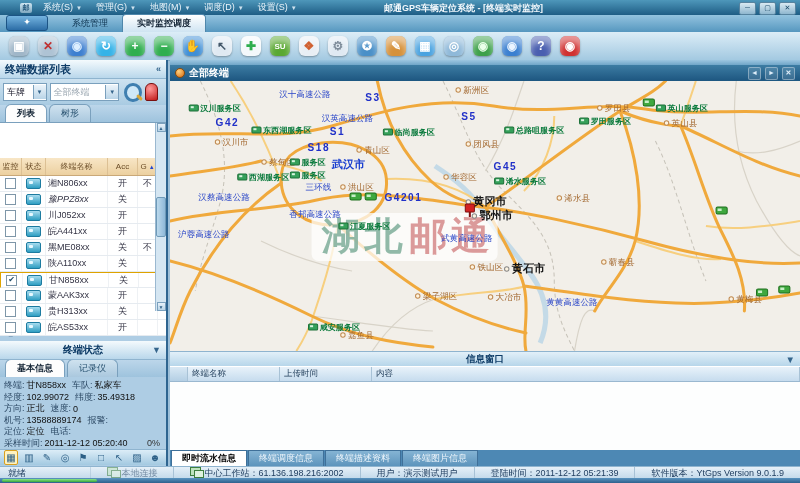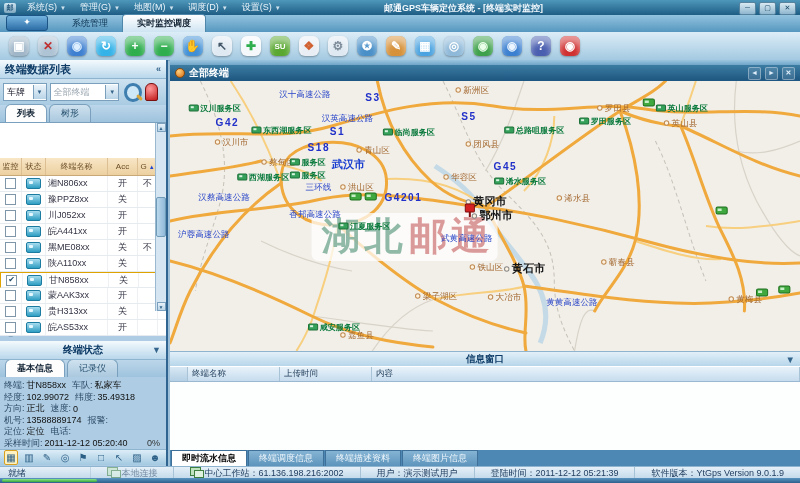--- a/index.html
+++ b/index.html
@@ -1,21 +1,21 @@
 <!DOCTYPE html>
 <html><head>
 <meta charset="utf-8">
 <style>
   html,body{margin:0;padding:0;}
   body{width:800px;height:483px;position:relative;overflow:hidden;
        font-family:"Liberation Sans",sans-serif;font-size:9px;background:#9dbfd8;
        -webkit-font-smoothing:antialiased;}
   
   #titlebar{position:absolute;top:0;left:0;right:0;height:15px;
-    background:linear-gradient(#4e97ba,#1e5d85);color:#eaf4fa;display:flex;align-items:center;padding:0 4px;}
+    background:linear-gradient(#4e97ba,#1e5d85);color:#eaf4fa;display:flex;align-items:center;padding:0 20px;}
   .app-logo{width:12px;height:10px;background:linear-gradient(#cfe6f2,#7fa8c0);border-radius:2px;margin-right:4px;
     color:#2a5d80;font-size:7px;line-height:10px;text-align:center;font-weight:bold;}
   .menu-item{display:flex;align-items:center;gap:3px;padding:0 7px;cursor:default;}
   .menu-arrow{font-size:6px;color:#cfe3ef;}
   #win-title{position:absolute;left:384px;top:2px;font-weight:bold;font-size:9px;color:#f2f8fc;}
   #winbtns{position:absolute;right:4px;top:2px;display:flex;gap:3px;}
   .win-btn{width:15px;height:11px;background:linear-gradient(#d8e9f2,#8fb7cf);border:1px solid #57839f;
     border-radius:2px;color:#1d4a68;font-size:7px;line-height:10px;text-align:center;}
   
   #tabrow{position:absolute;top:15px;left:0;right:0;height:17px;
@@ -250,21 +250,21 @@
           <div class="tc" style="width: 30px;">开</div>
           <div class="tc" style="width: 20px;">不</div>
         </div>
         <div class="trow blue">
           <div class="tc" style="width: 22px;">
             <span class="cb"></span>
           </div>
           <div class="tc" style="width: 24px;">
             <span class="truck-glyph"></span>
           </div>
-          <div class="tc" style="width: 62px; justify-content: flex-start; padding-left: 2px;">豫PPZ8xx</div>
+          <div class="tc" style="width: 62px; justify-content: flex-start; padding-left: 2px; font-style: italic;">豫PPZ8xx</div>
           <div class="tc" style="width: 30px;">关</div>
           <div class="tc" style="width: 20px;"></div>
         </div>
         <div class="trow">
           <div class="tc" style="width: 22px;">
             <span class="cb"></span>
           </div>
           <div class="tc" style="width: 24px;">
             <span class="truck-glyph"></span>
           </div>

